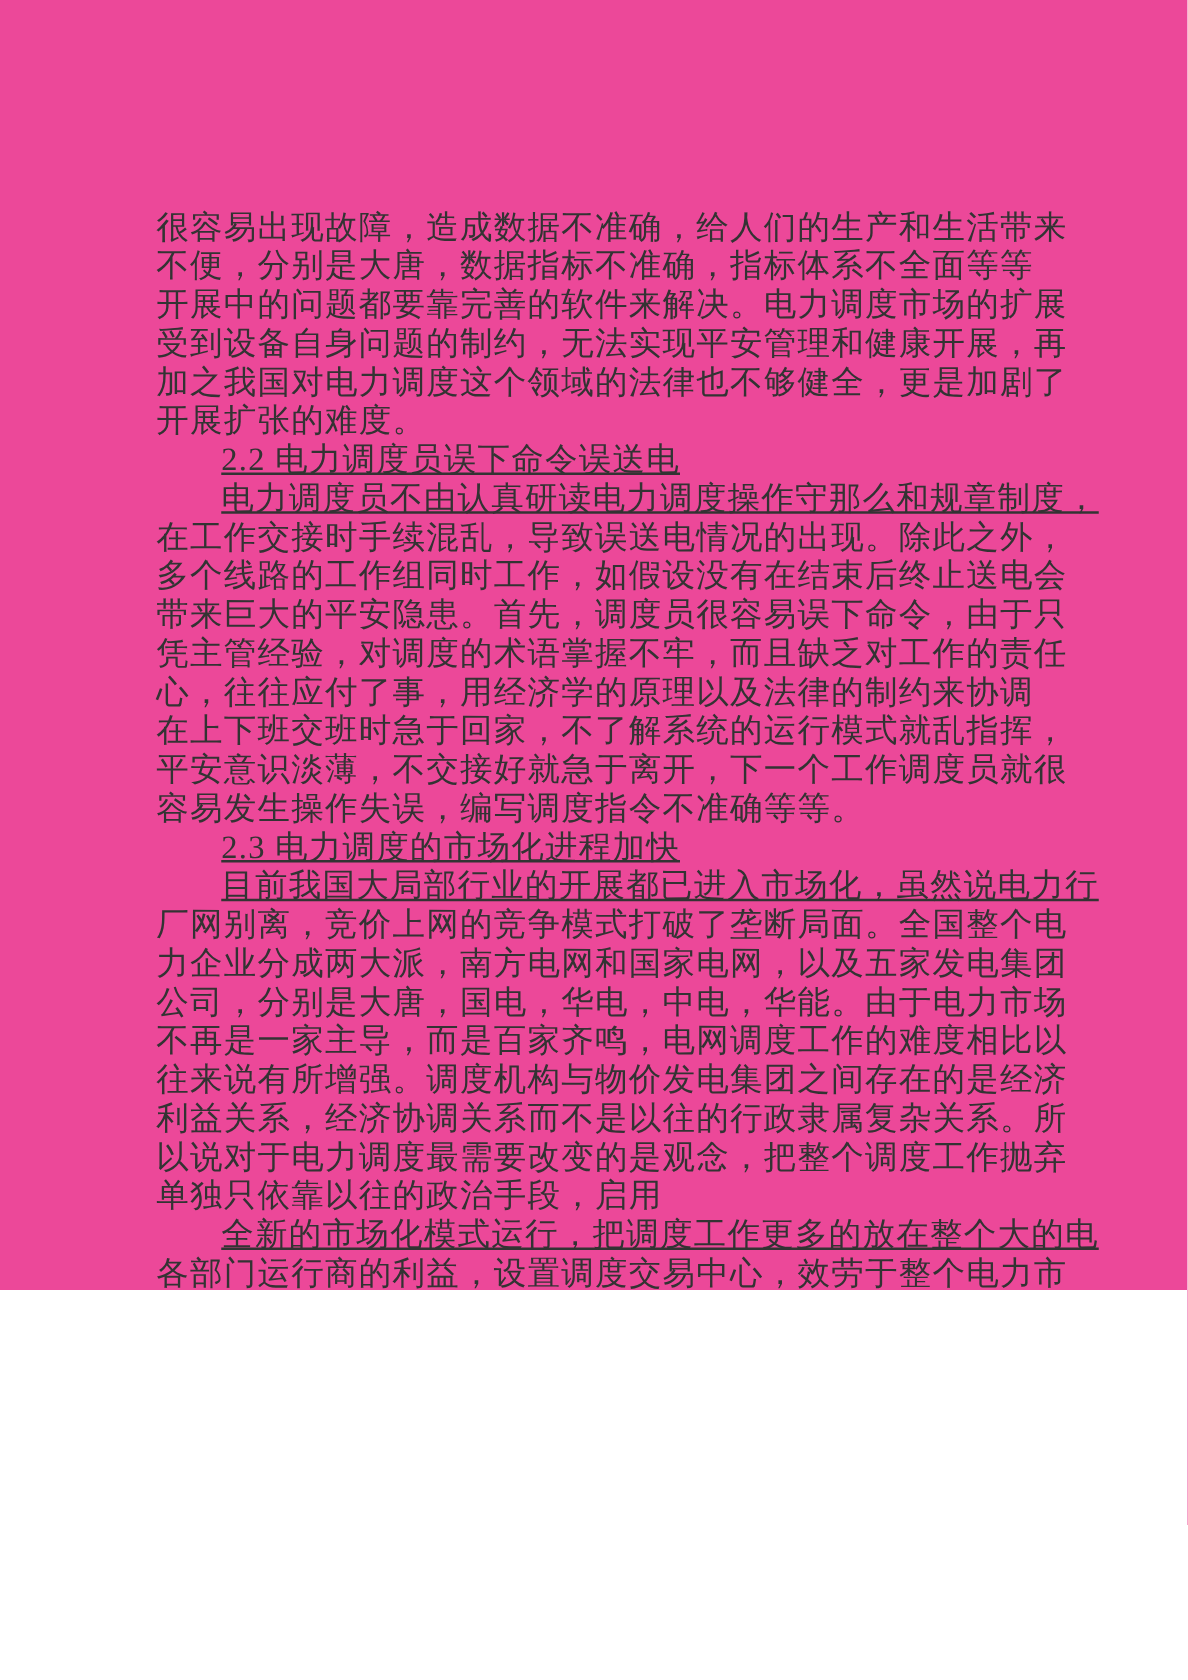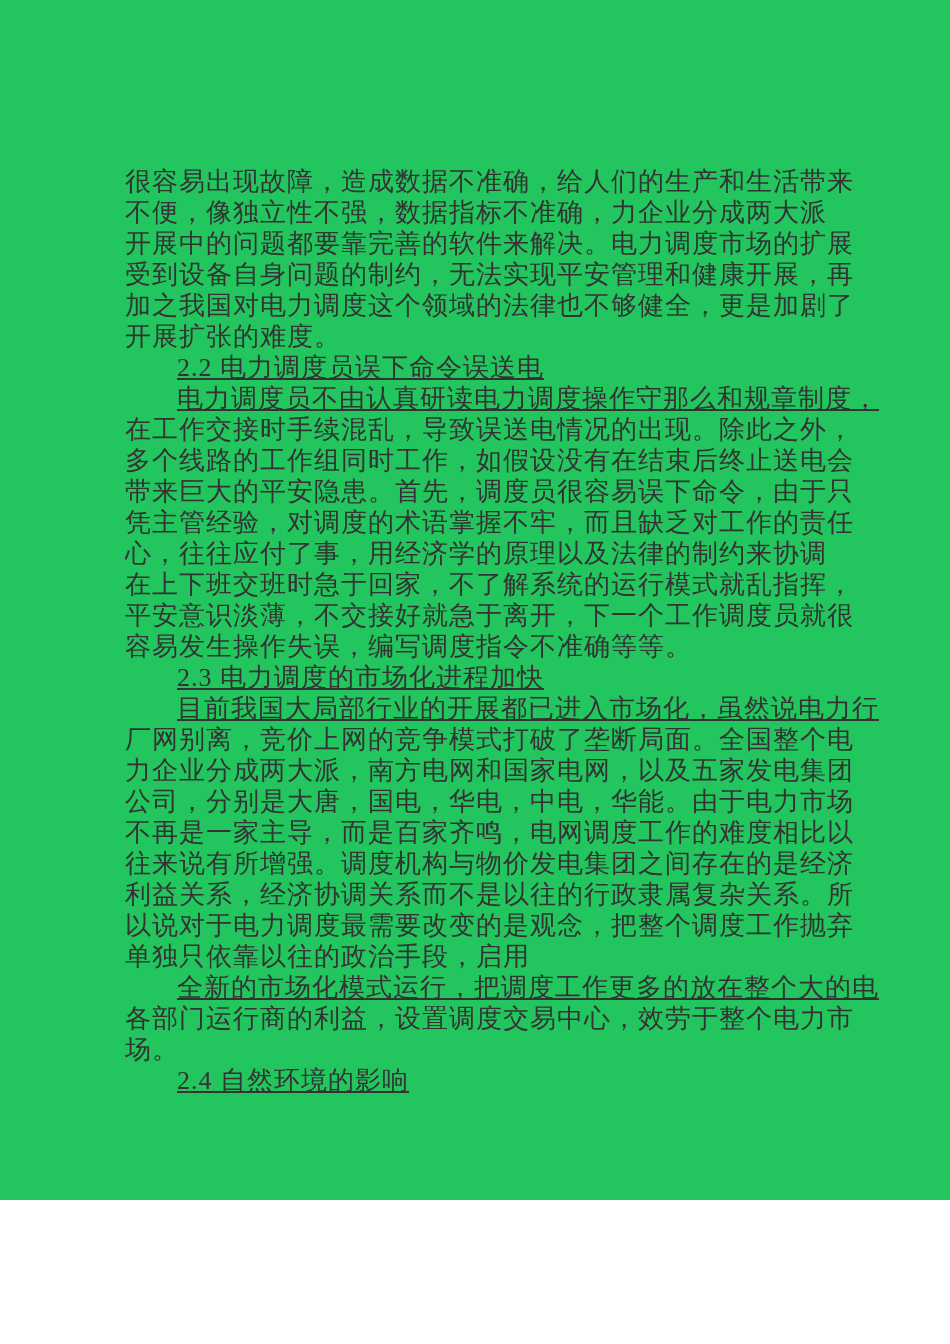--- a/index.html
+++ b/index.html
@@ -3,22 +3,22 @@
 <meta charset="utf-8">
 <style>
   html, body {
     margin: 0;
     padding: 0;
     background: #ffffff;
   }
   .page {
     position: relative;
     width: 950px;
-    height: 1200px;
-    background: #22c55e;
+    height: 1032px;
+    background: #ec4899;
     overflow: hidden;
     font-family: "Liberation Serif", "DejaVu Serif", serif;
   }
   .text-block {
     position: absolute;
     left: 125px;
     top: 166px;
     width: 760px;
     font-size: 26px;
     line-height: 31px;
@@ -44,21 +44,21 @@
     letter-spacing: 1px;
     color: #333333;
   }
 </style>
 </head>
 <body>
 
 <div class="page">
   <div class="text-block">
     <div class="line">很容易出现故障，造成数据不准确，给人们的生产和生活带来</div>
-    <div class="line">不便，像独立性不强，数据指标不准确，力企业分成两大派</div>
+    <div class="line">不便，分别是大唐，数据指标不准确，指标体系不全面等等</div>
     <div class="line">开展中的问题都要靠完善的软件来解决。电力调度市场的扩展</div>
     <div class="line">受到设备自身问题的制约，无法实现平安管理和健康开展，再</div>
     <div class="line">加之我国对电力调度这个领域的法律也不够健全，更是加剧了</div>
     <div class="line">开展扩张的难度。</div>
     <div class="line indent">2.2 电力调度员误下命令误送电</div>
     <div class="line indent">电力调度员不由认真研读电力调度操作守那么和规章制度，</div>
     <div class="line">在工作交接时手续混乱，导致误送电情况的出现。除此之外，</div>
     <div class="line">多个线路的工作组同时工作，如假设没有在结束后终止送电会</div>
     <div class="line">带来巨大的平安隐患。首先，调度员很容易误下命令，由于只</div>
     <div class="line">凭主管经验，对调度的术语掌握不牢，而且缺乏对工作的责任</div>

